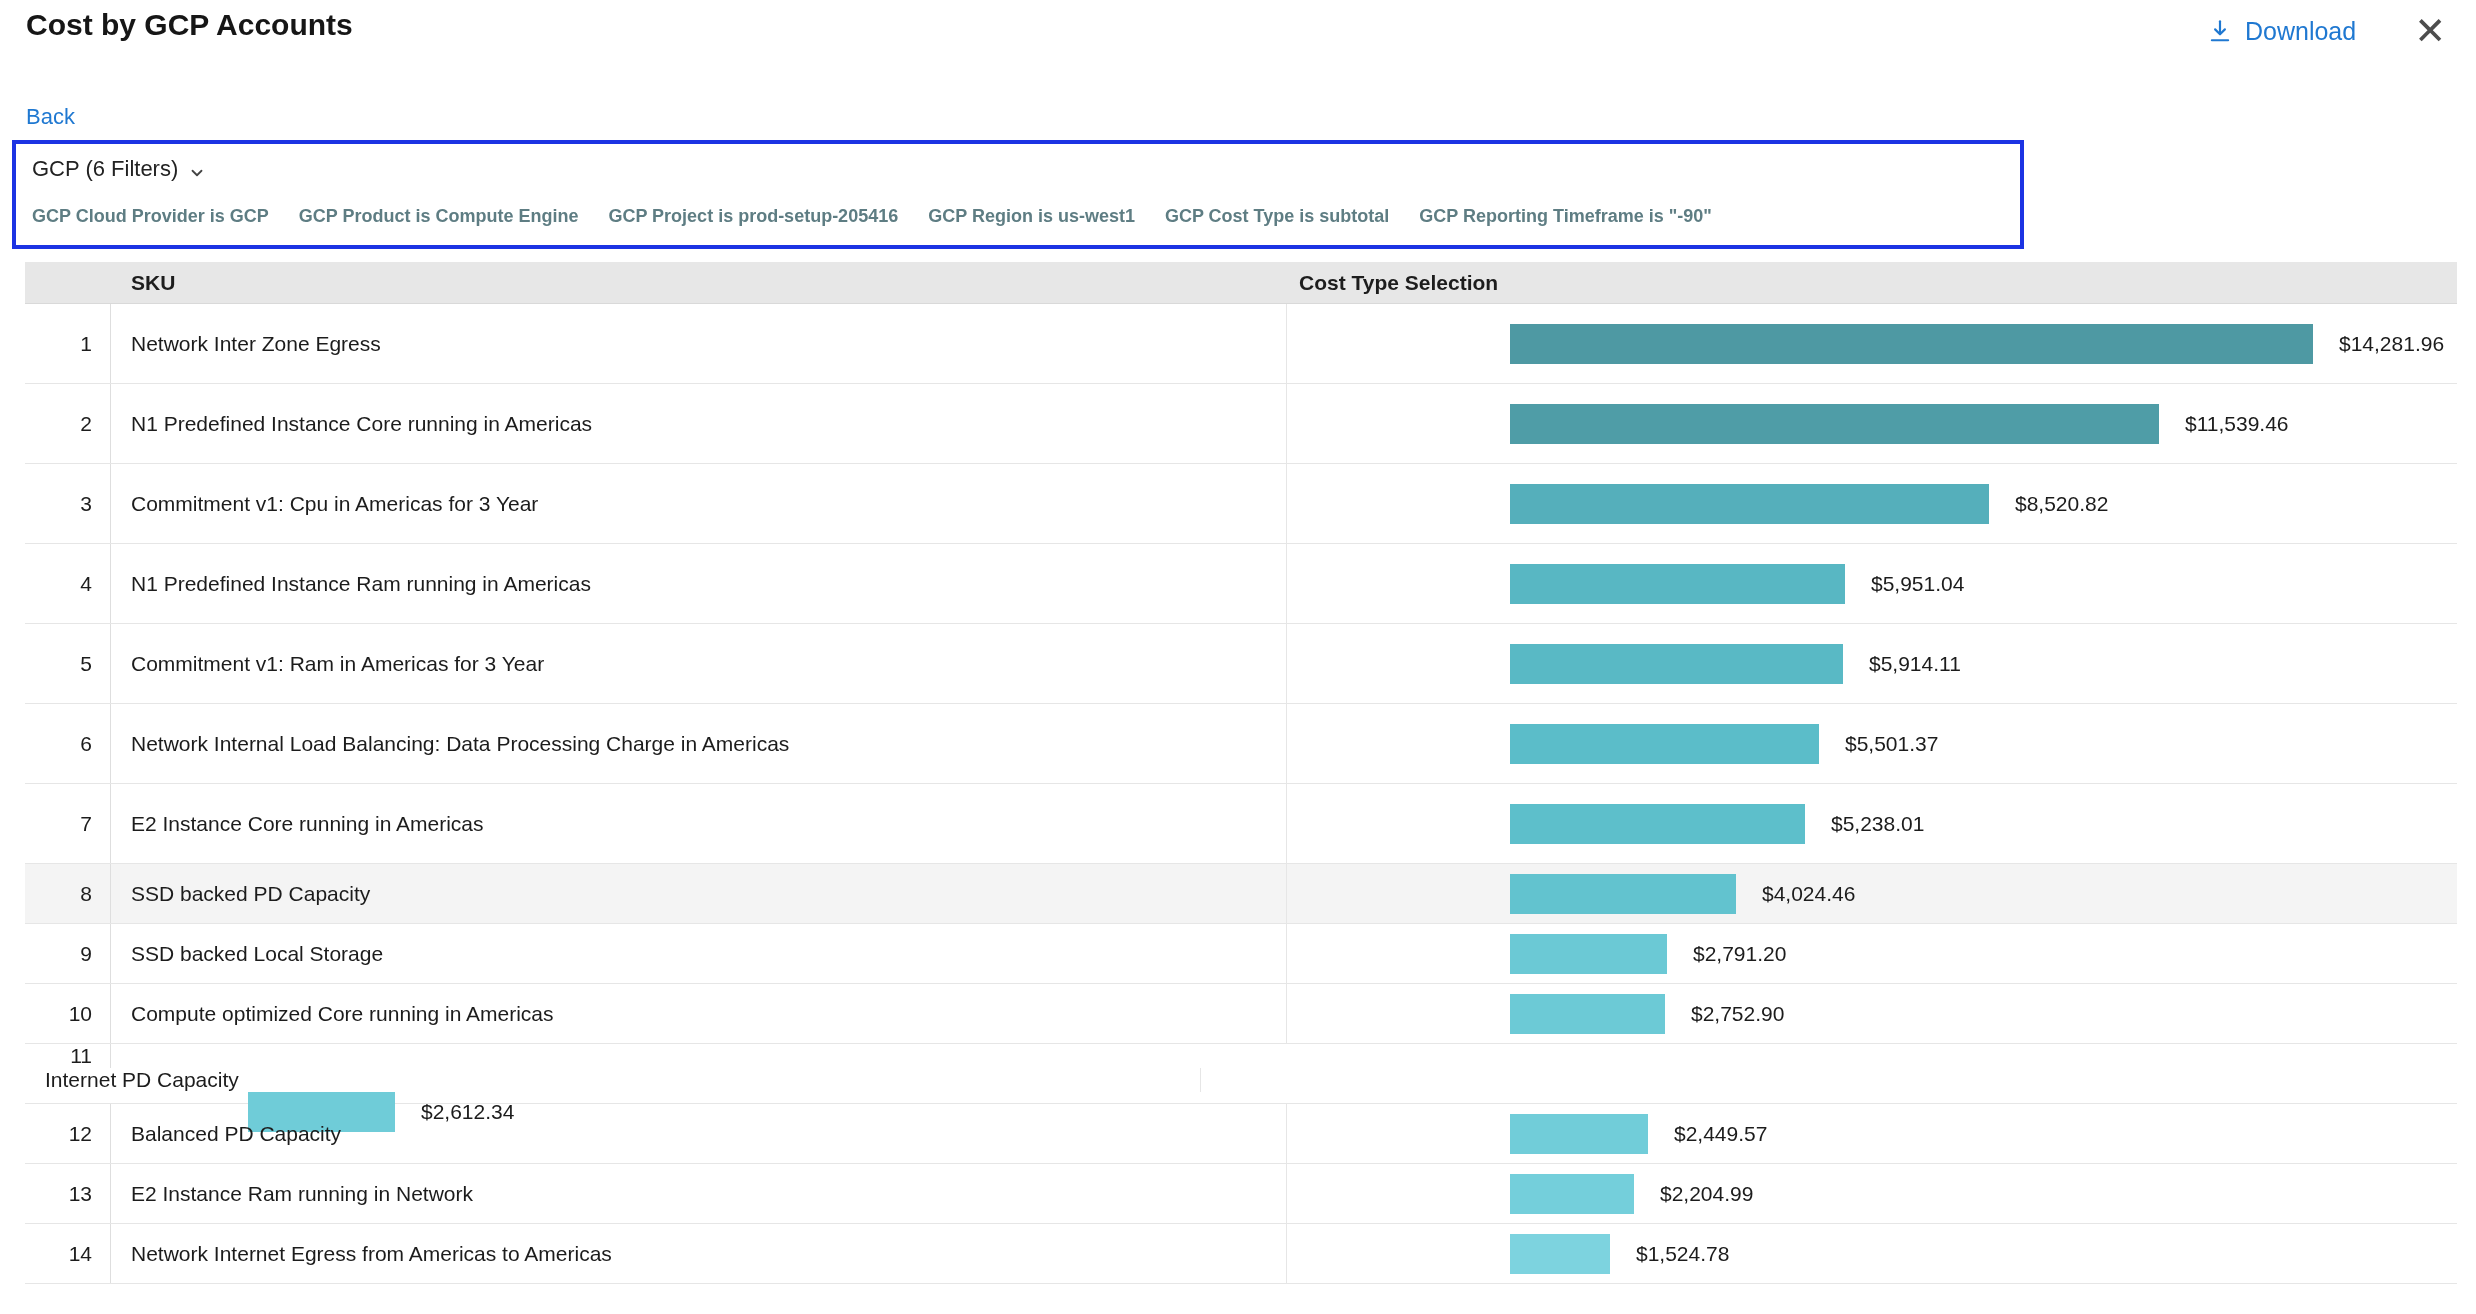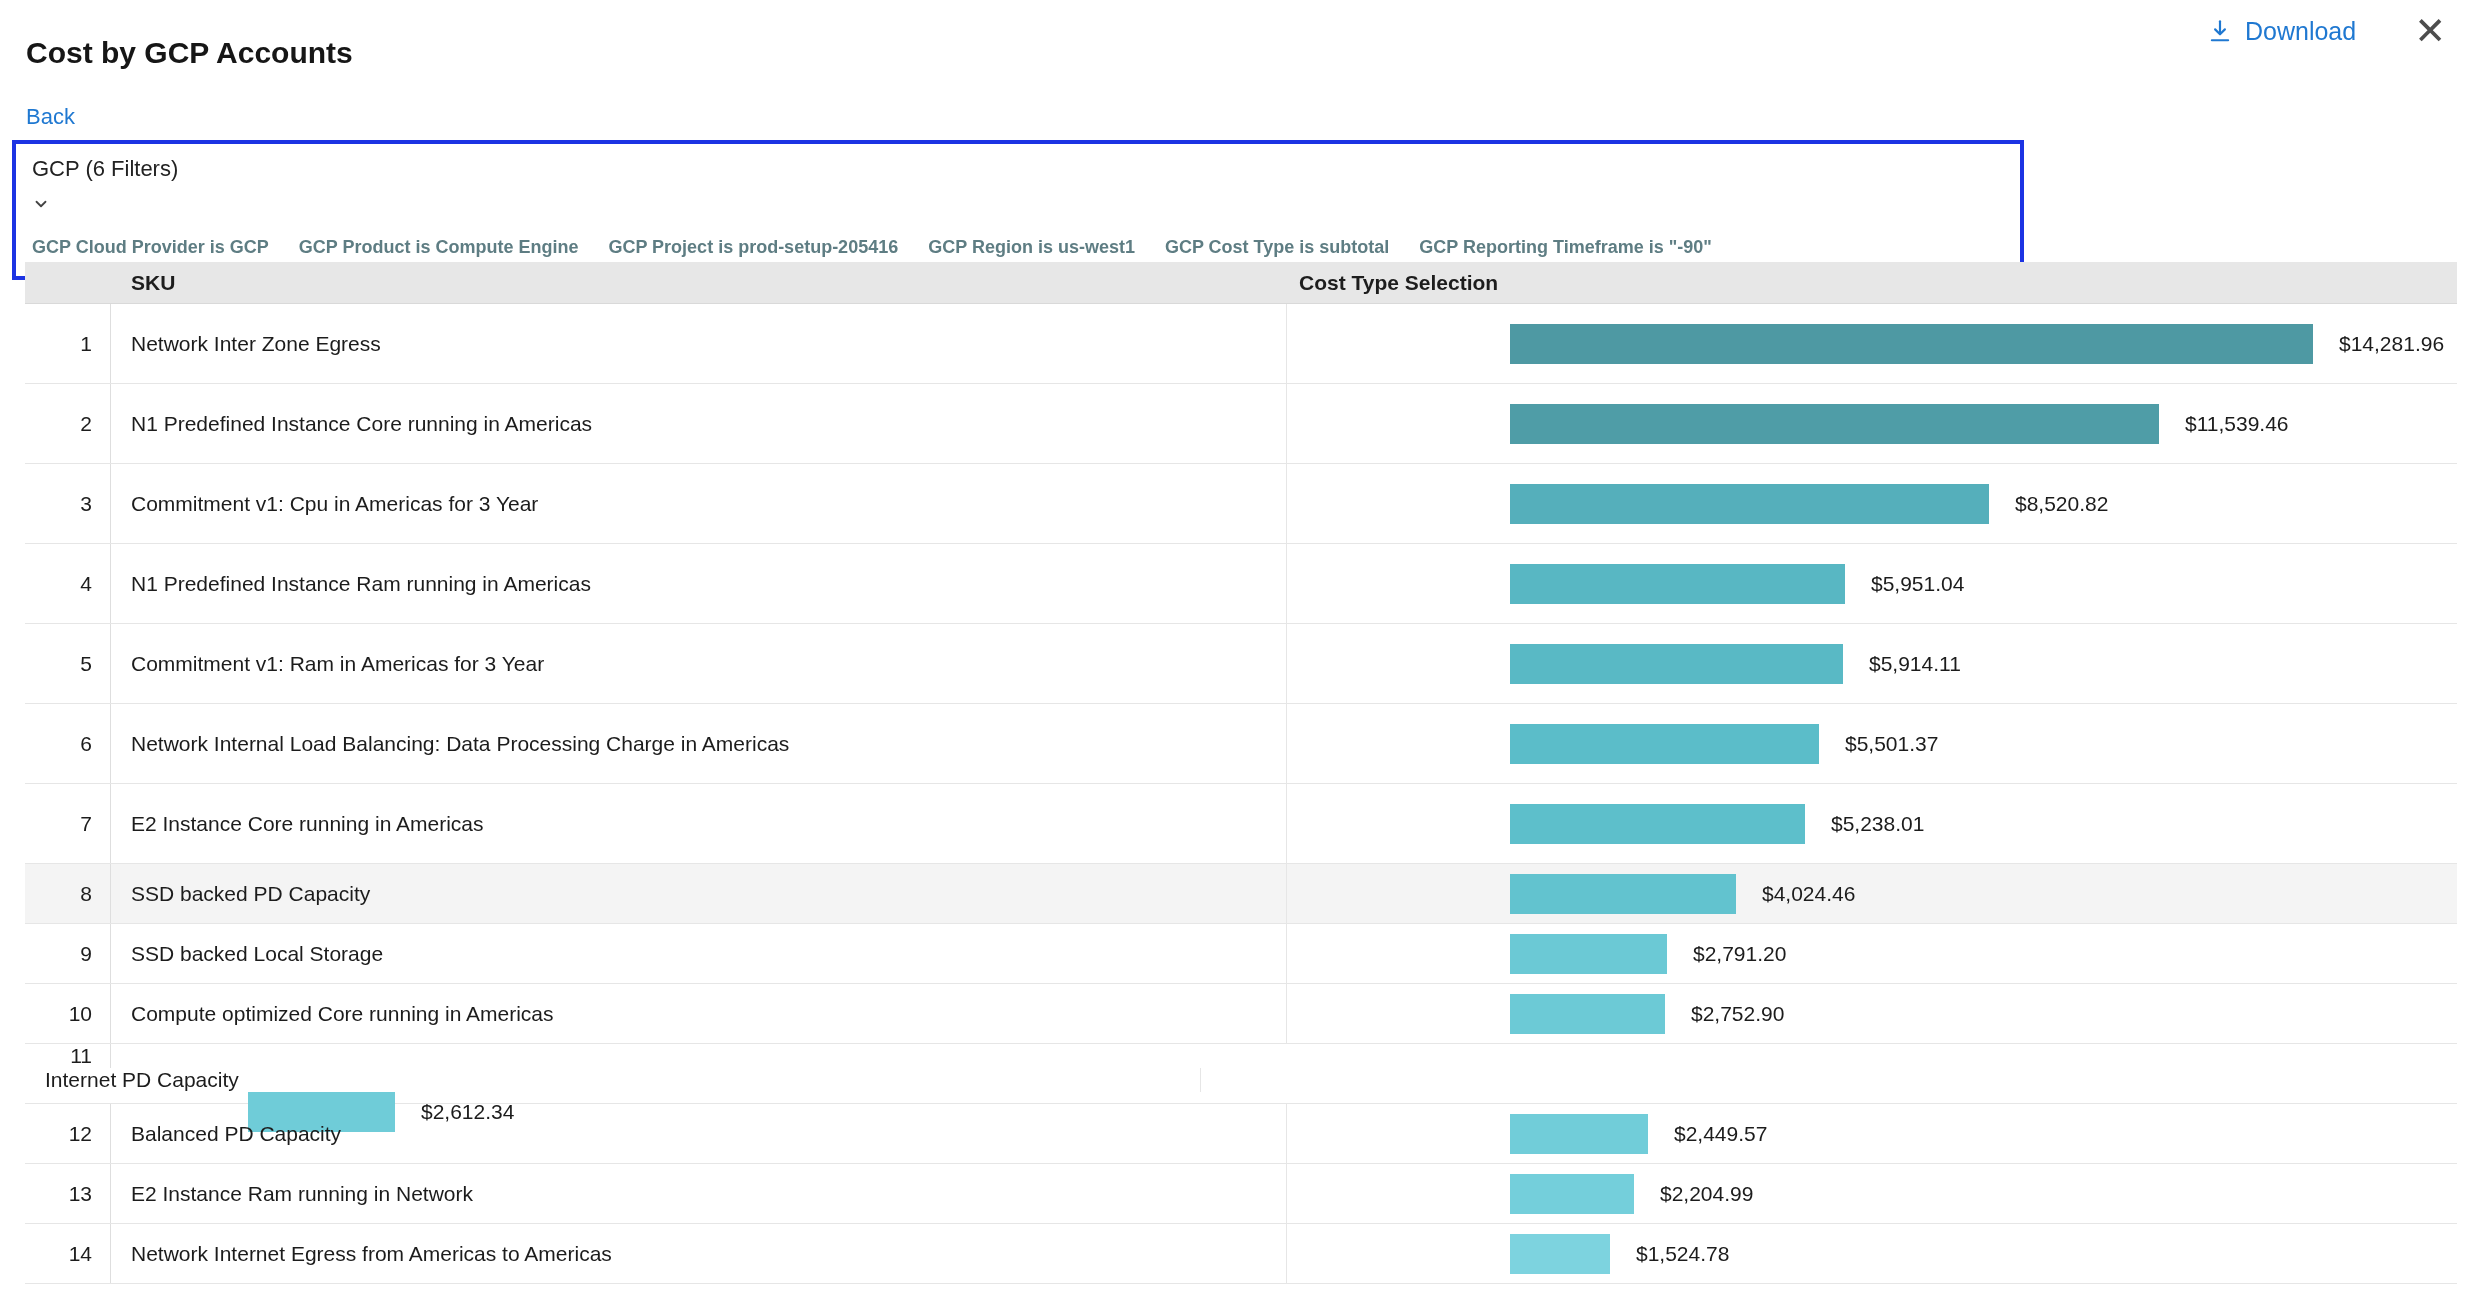--- a/index.html
+++ b/index.html
@@ -11,21 +11,20 @@
     font-family: "Liberation Sans", "DejaVu Sans", sans-serif;
     color: #1d1d1f;
   }
 
   .page-title {
     position: absolute;
     top: 8px; left: 26px;
     font-size: 30px;
     font-weight: 700;
     color: #161616;
-    margin-top: 28px;
   }
 
   .top-actions {
     position: absolute;
     top: 12px; right: 30px;
     display: flex;
     align-items: center;
     gap: 58px;
   }
   .download-btn {
@@ -57,26 +56,25 @@
   .filter-panel {
     position: absolute;
     top: 140px; left: 12px;
     width: 2012px;
     border: 4px solid #1c33e3;
     padding: 12px 16px 18px 16px;
     background: #ffffff;
   }
   .filter-dropdown {
     display: inline-flex;
-    align-items: flex-start;
+    align-items: flex-end;
     gap: 10px;
     font-size: 22px;
     color: #222222;
     cursor: pointer;
-    flex-direction: column;
   }
   .filter-dropdown svg { display: block; margin-top: 3px; }
   .filter-conditions {
     margin-top: 24px;
     display: flex;
     gap: 30px;
     font-size: 18px;
     font-weight: 700;
     color: #5e7d83;
     white-space: nowrap;

